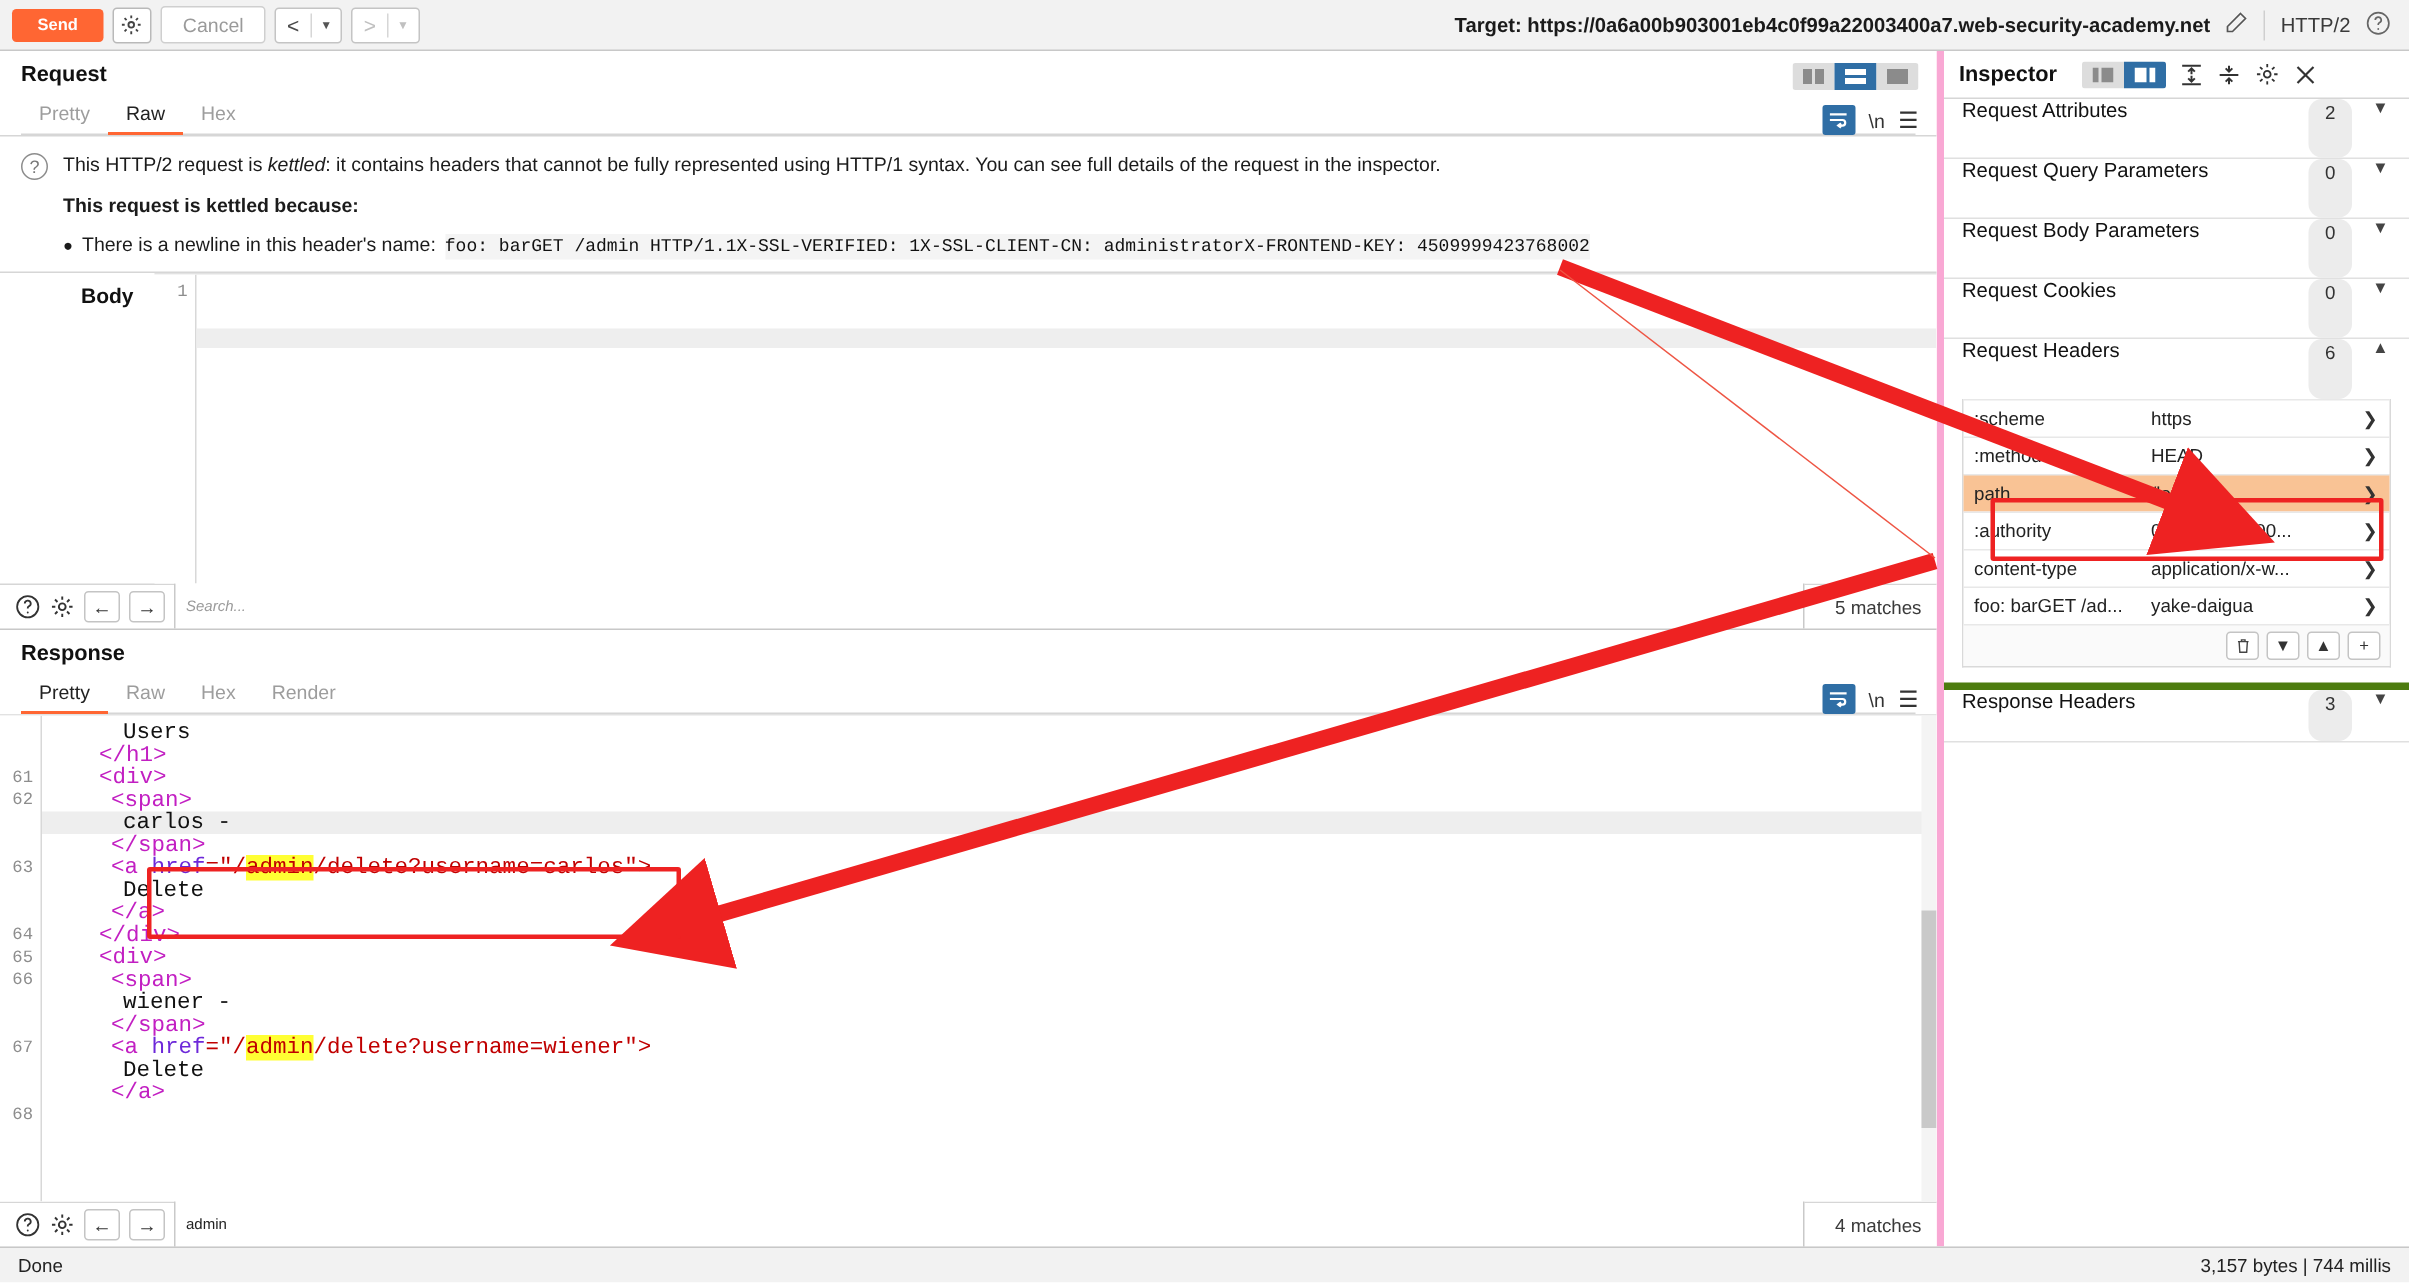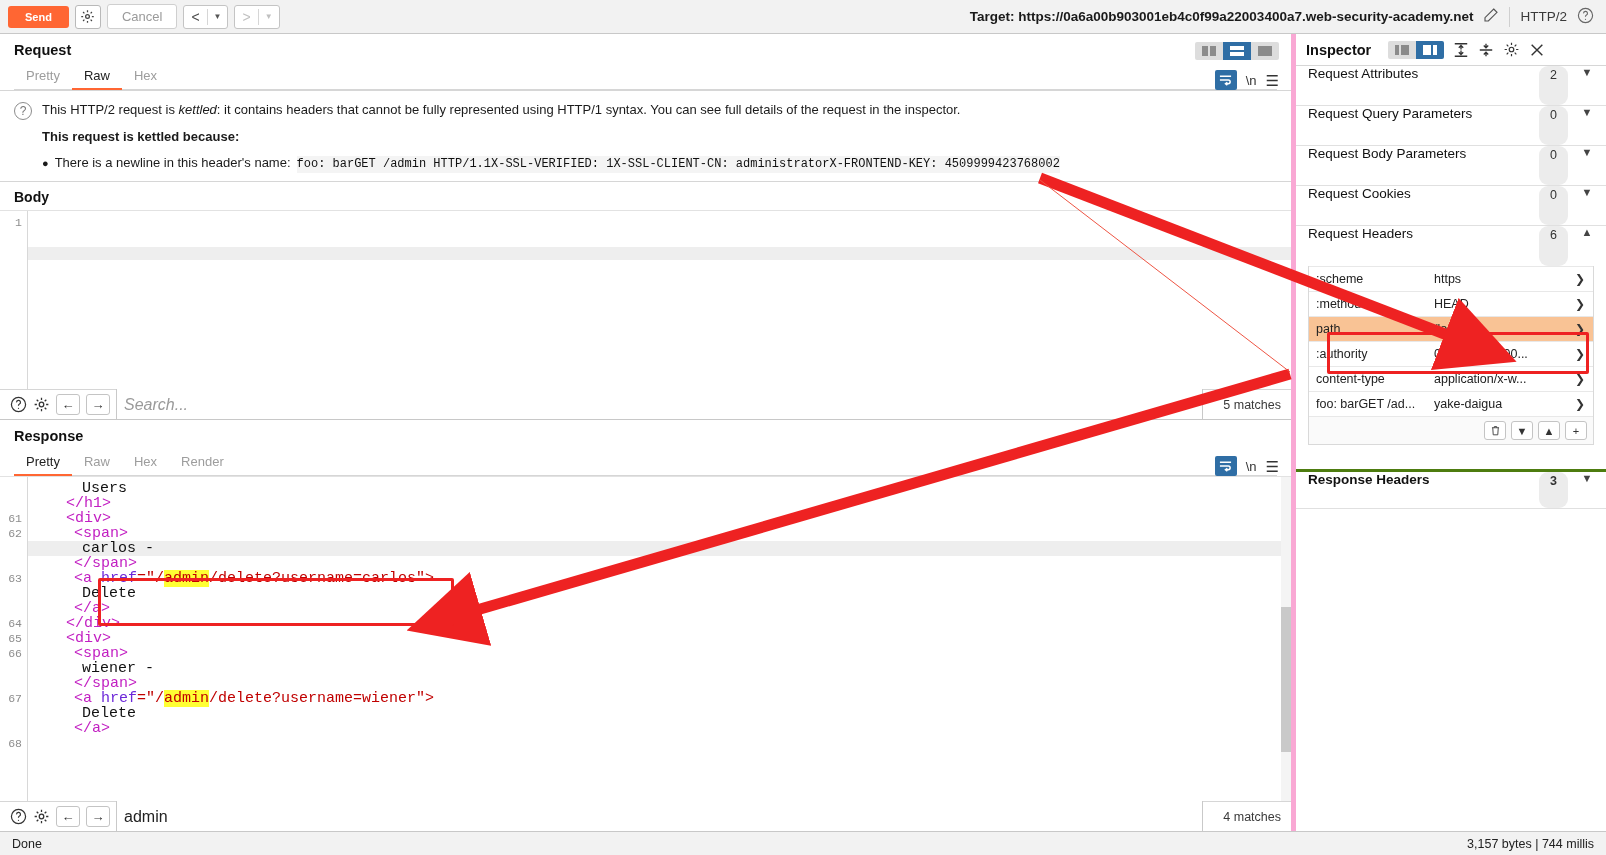--- a/index.html
+++ b/index.html
@@ -88,21 +88,21 @@
   .notice-body em { font-style: italic; }
   .notice-strong { font-weight: bold; display: block; margin-top: 8px; }
   .notice-li { margin-top: 7px; display: flex; gap: 6px; align-items: baseline; }
   .bullet { font-size: 11px; line-height: 1; }
   .mono-head {
     font-family: "Liberation Mono", monospace; font-size: 12px; color: #111;
     background: #f4f4f4; white-space: pre;
   }
 
   
-  .body-sec { display: flex; flex-direction: column; flex: 1; min-height: 0; }
+  .body-sec { display: flex; flex-direction: row; flex: 1; min-height: 0; padding-left: 40px; }
   .body-label { font-size: 14px; font-weight: bold; color: #111; padding: 7px 14px 5px 14px; }
   .editor {
     flex: 1; display: flex; min-height: 0; border-top: 1px solid #e2e2e2;
     background: #fff; overflow: hidden; position: relative;
   }
   .gutter {
     width: 28px; min-width: 28px; background: #fff; border-right: 1px solid #d8d8d8;
     font-family: "Liberation Mono", monospace; font-size: 11.5px; color: #8d8d8d;
     text-align: right; padding-right: 5px; padding-top: 4px; line-height: 15px;
   }
@@ -117,21 +117,21 @@
     height: 30px; min-height:30px; display: flex; align-items: center; gap: 6px;
     padding: 0 10px; border-top: 1px solid #d6d6d6; background: #fff;
   }
   .sb-icon { cursor: pointer; display:flex; align-items:center; }
   .nav-btn {
     width: 24px; height: 21px; border: 1px solid #c4c4c4; border-radius: 3px; background: #fff;
     display: flex; align-items: center; justify-content: center; font-size: 13px; cursor: pointer; color:#333;
   }
   .search-input {
     flex: 1; height: 36px; border: 1px solid #c9c9c9; background: #fff;
-    padding: 0 7px; font-size: 16px; font-family: "Liberation Sans", sans-serif; color: #222;
+    padding: 0 7px; font-size: 10px; font-family: "Liberation Sans", sans-serif; color: #222;
   }
   .search-input::placeholder { color: #9a9a9a; font-style: italic; }
   .matches { font-size: 12.5px; color: #3a3a3a; min-width: 72px; text-align: right; }
 
   
   .resp-panel { flex: 1; display:flex; flex-direction:column; min-height:0; border-top: 1px solid #c8c8c8; }
 
   
   .tg { color: #c21fc2; }      
   .at { color: #6d28d9; }      
@@ -498,21 +498,21 @@
             <svg width="11" height="11" viewBox="0 0 14 14" fill="none" stroke="#444" stroke-width="1.2">
               <path d="M2.5 3.5h9M5.5 3.5V2h3v1.5M3.5 3.5l.6 9h5.8l.6-9"></path>
             </svg>
           </div>
           <div class="mini-btn">▼</div>
           <div class="mini-btn">▲</div>
           <div class="mini-btn">+</div>
         </div>
       </div>
 
-      <div class="acc-row" style="border-top:3px solid #4d7c0f; margin-top:24px;font-weight:bold;">
+      <div class="acc-row" style="border-top:5px solid #4d7c0f; margin-top:10px;">
         <span class="acc-label">Response Headers</span>
         <span class="count-pill">3</span>
         <span class="chev">▼</span>
       </div>
     </div>
   </div>
 
   <div class="statusbar">
     <span>Done</span>
     <span class="status-right">3,157 bytes | 744 millis</span>

